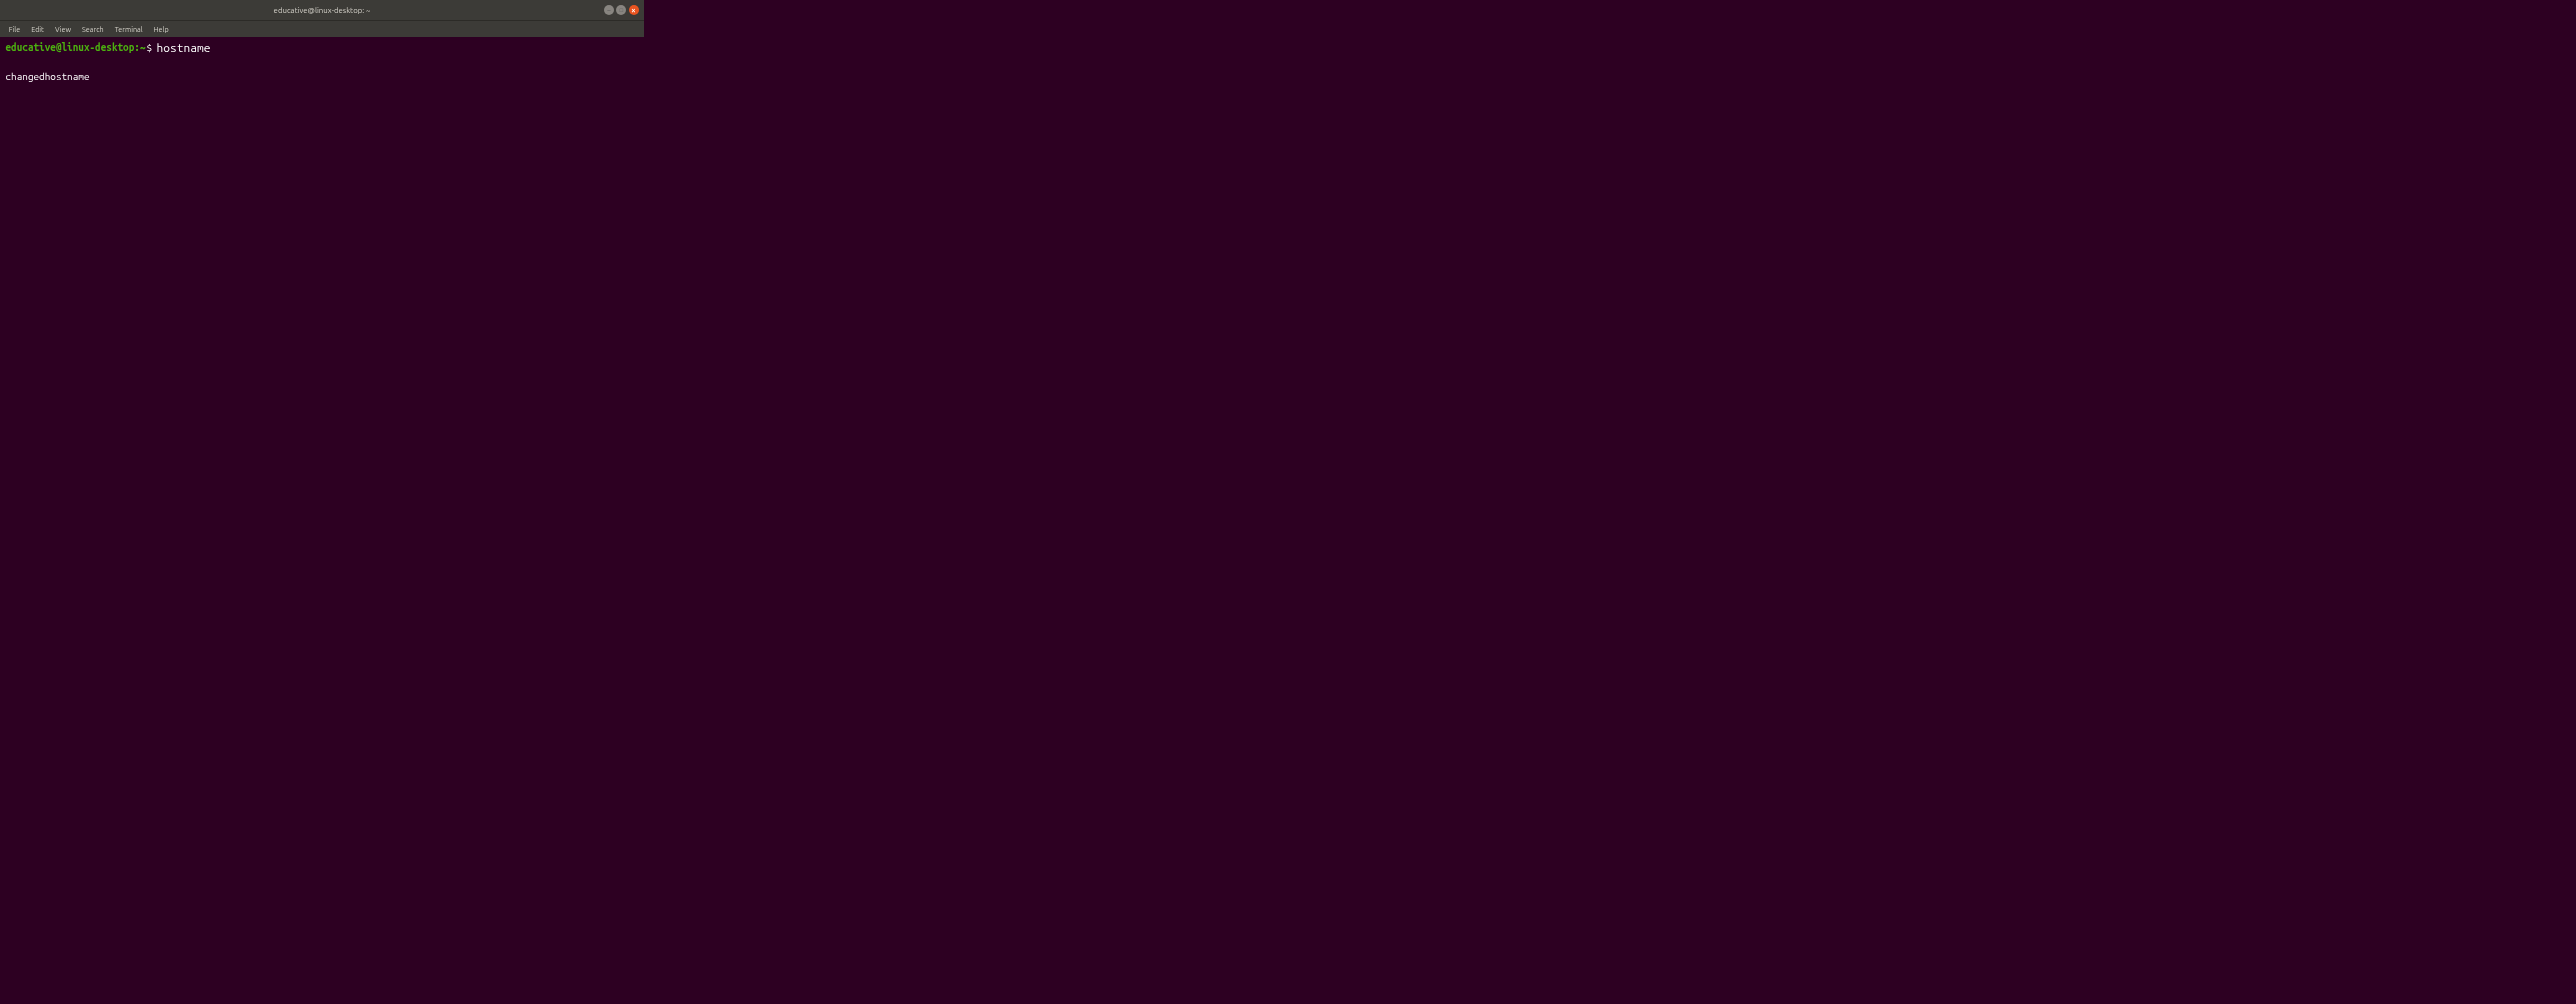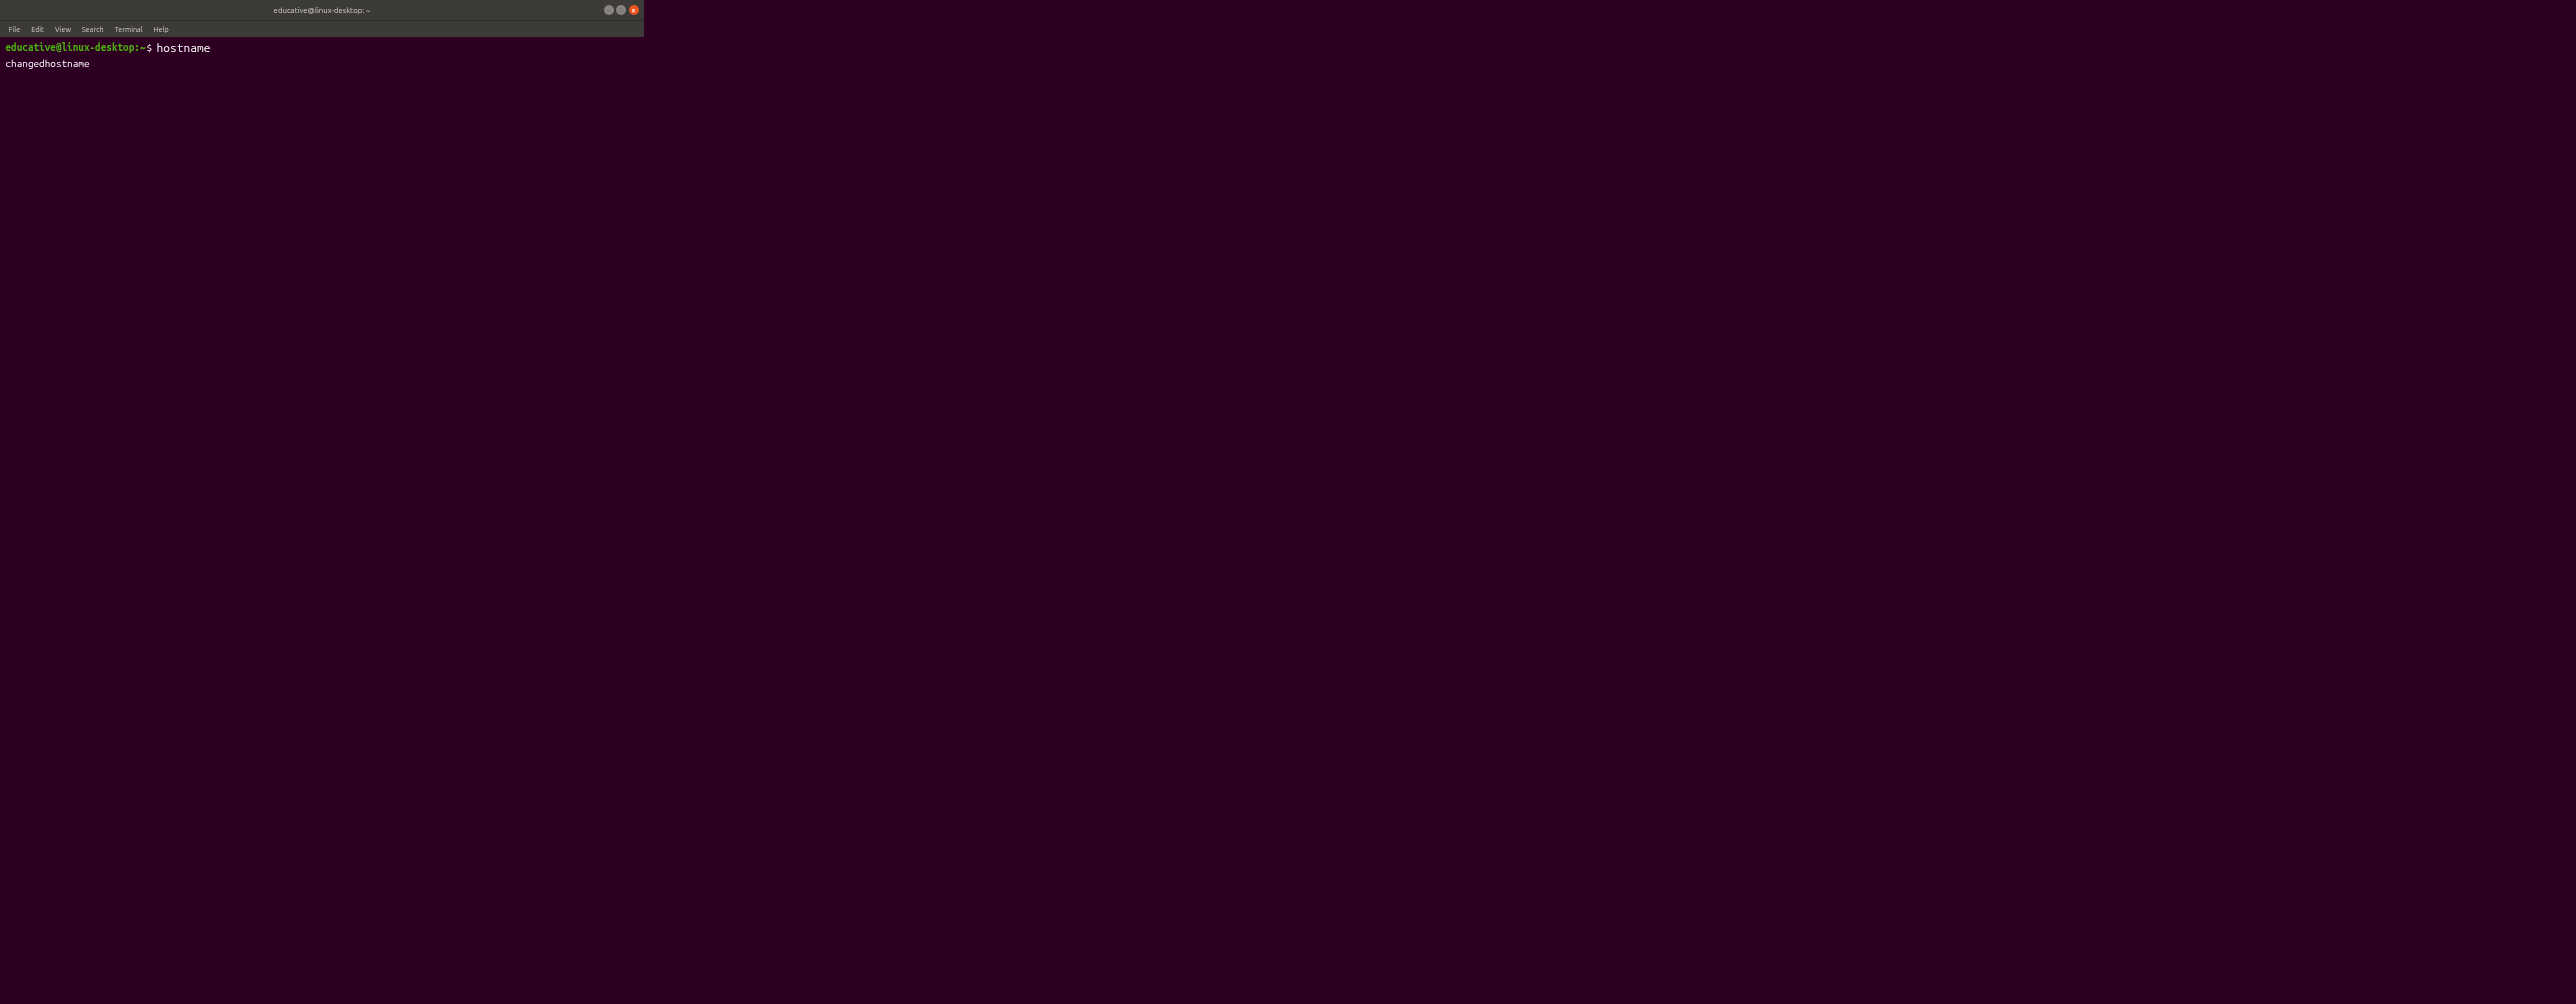--- a/index.html
+++ b/index.html
@@ -115,21 +115,21 @@
 
     .prompt-command {
       color: #ffffff;
       font-size: 12px;
       margin-left: 4.4px;
     }
 
     .output-line {
       color: #ffffff;
       font-size: 10px;
-      margin-top: 4px;
+      margin-top: 17px;
     }
   </style>
 </head>
 <body>
 
 <div class="title-bar">
   <span class="title-text">educative@linux-desktop: ~</span>
   <div class="window-controls">
     <button class="win-btn win-btn-minimize">
       <span style="color:#555;font-size:6.6px;">−</span>

